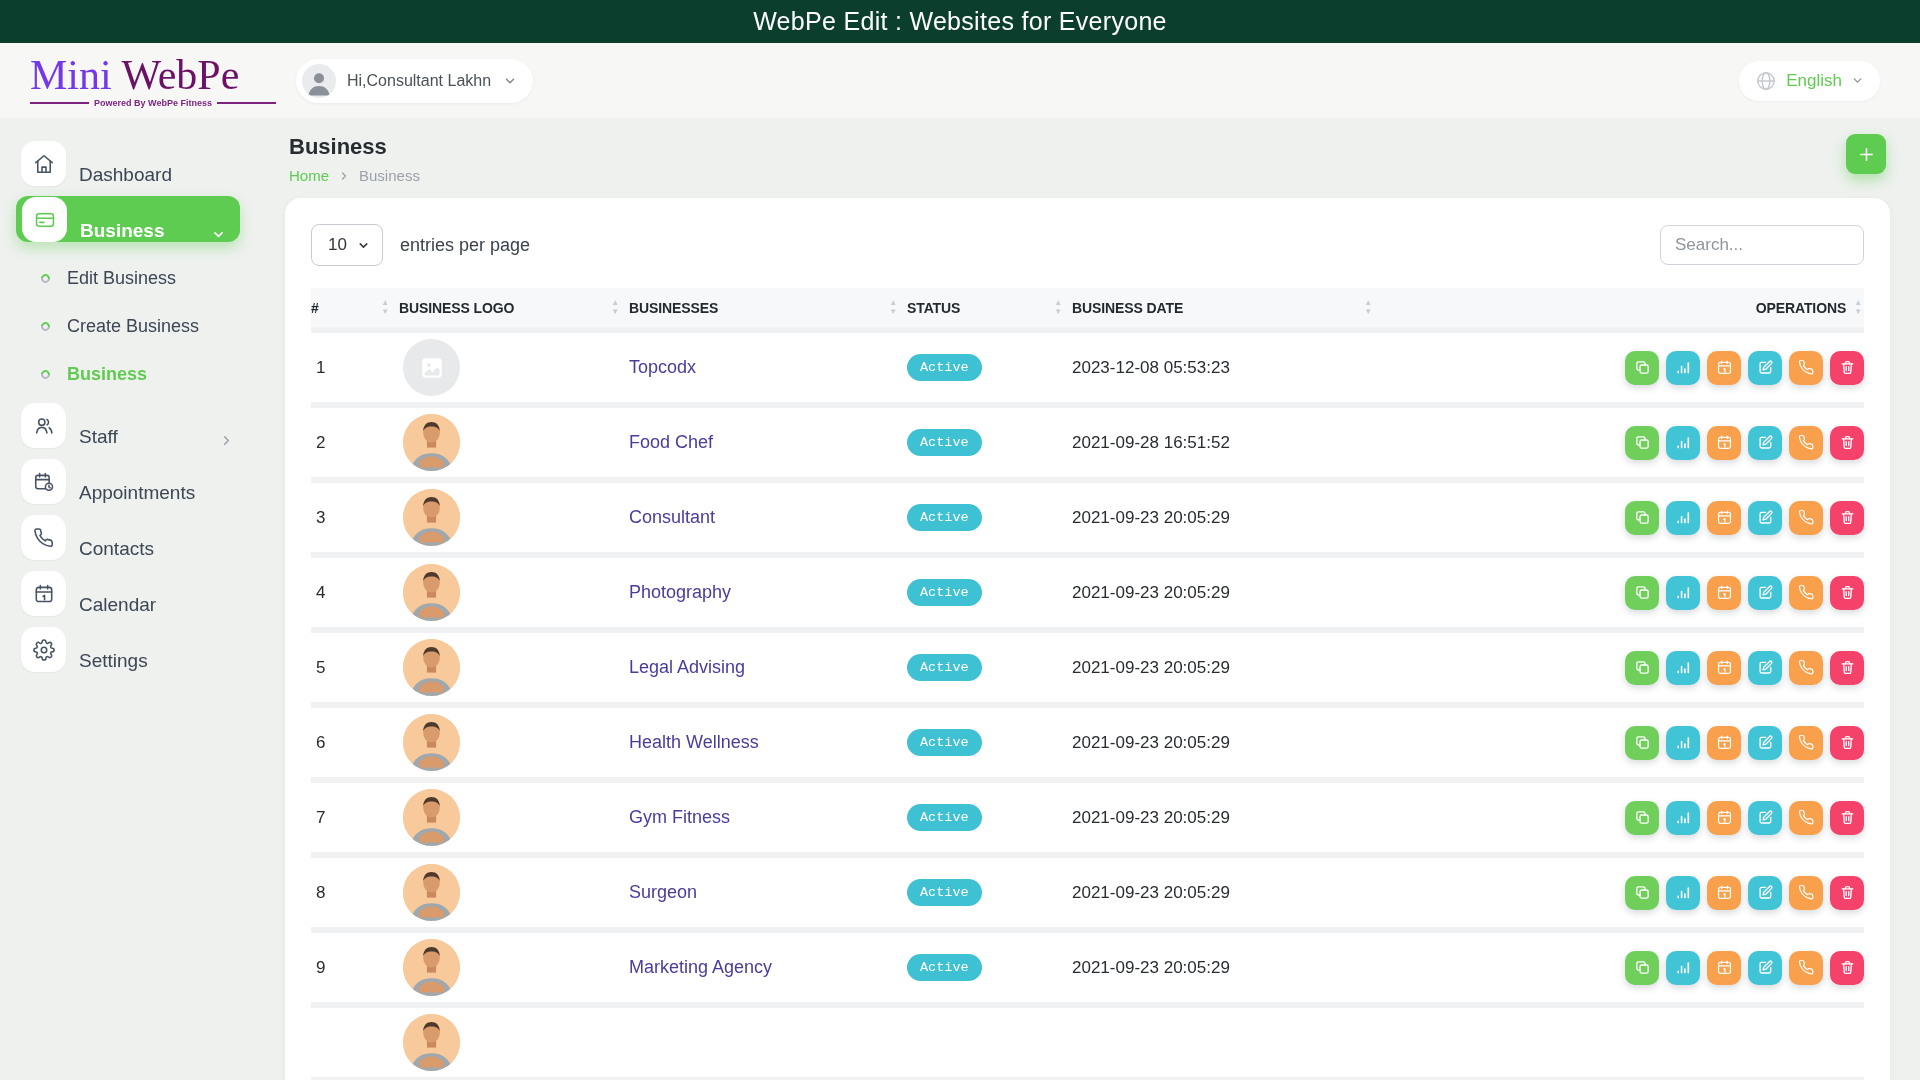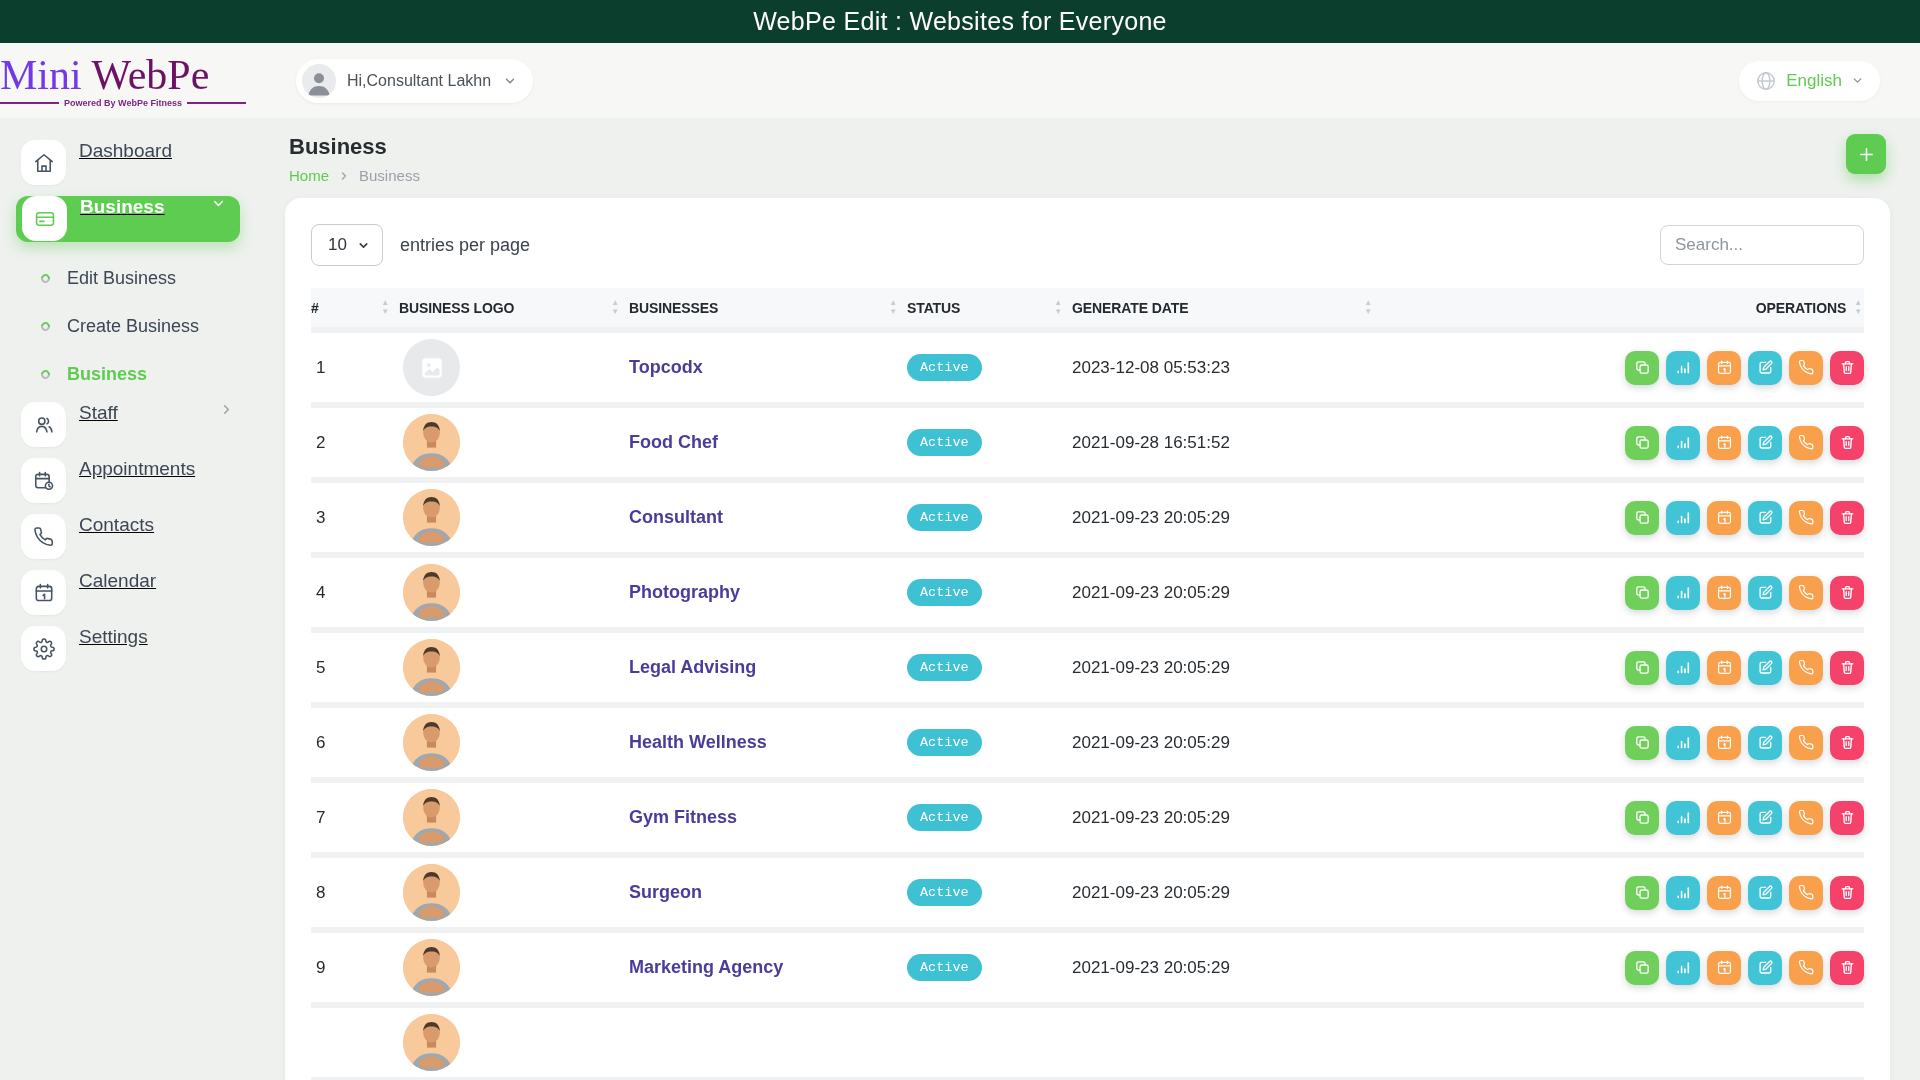--- a/index.html
+++ b/index.html
@@ -5,21 +5,21 @@
   * { margin:0; padding:0; box-sizing:border-box; }
   html,body { width:1920px; height:1080px; overflow:hidden; }
   body { font-family:"Liberation Sans", sans-serif; background:#eff1ef; }
 
   
   .topbar { height:43px; background:#0c3e2d; display:flex; align-items:center; justify-content:center; }
   .topbar-title { color:#fff; font-size:25px; font-weight:500; letter-spacing:.3px; }
 
   
   .app-header { height:75px; background:#f7f8f5; display:flex; align-items:center; }
-  .logo-wrap { width:262px; padding-left:0; }
+  .logo-wrap { width:262px; padding-left:30px; }
   .logo-text { font-family:"Liberation Serif", serif; font-size:42px; line-height:1; white-space:nowrap; }
   .logo-first { color:#7338e8; }
   .logo-second { color:#6c1165; }
   .logo-tagline { display:flex; align-items:center; gap:5px; color:#7d2483; font-size:9px; margin-top:2px; width:246px; font-weight:bold; }
   .logo-tagline::before, .logo-tagline::after { content:""; flex:1; height:2px; background:#7d2483; }
 
   .user-pill { margin-left:34px; display:flex; align-items:center; background:#fff; border-radius:24px; padding:5px 16px 5px 6px; box-shadow:0 1px 3px rgba(20,30,40,.06); cursor:pointer; }
   .user-avatar { width:34px; height:34px; border-radius:50%; background:#e9ebed; display:flex; align-items:flex-end; justify-content:center; overflow:hidden; }
   .user-name { margin-left:11px; font-size:16px; color:#4a5158; }
   .user-chevron { margin-left:12px; color:#7c848c; display:flex; }
@@ -28,21 +28,21 @@
   .lang-globe { color:#c3c9cf; display:flex; }
   .lang-label { font-size:17px; color:#5fcb50; }
   .lang-chevron { color:#8a929a; display:flex; }
 
   
   .layout { display:flex; height:962px; }
   .sidebar { width:260px; padding-top:22px; flex:none; }
   .main { flex:1; padding:14px 30px 0 25px; }
 
   
-  .side-item { display:flex; align-items:flex-start; height:46px; margin:0 20px 10px 21px; cursor:pointer;text-decoration:underline; }
+  .side-item { display:flex; align-items:flex-end; height:46px; margin:0 20px 10px 21px; cursor:pointer; }
   .icon-box { width:45px; height:45px; border-radius:14px; background:#fff; display:flex; align-items:center; justify-content:center; color:#465362; box-shadow:0 1px 2px rgba(20,30,40,.05); flex:none; }
   .side-label { margin-left:13px; font-size:19px; color:#3c4654; font-weight:500; }
   .side-chevron { margin-left:auto; color:#9aa1a9; display:flex; margin-right:6px; }
   .side-item.active { margin-left:16px; padding-left:6px; background:#5ecc51; border-radius:12px; box-shadow:0 6px 14px rgba(94,204,81,.38); margin-bottom:12px; }
   .side-item.active .icon-box { color:#5ecc51; box-shadow:none; }
   .side-item.active .side-label { color:#fff; font-weight:bold; }
   .side-item.active .side-chevron { color:#fff; margin-right:14px; }
   .submenu { margin-bottom:4px; }
   .sub-item { display:flex; align-items:center; height:48px; padding-left:41px; cursor:pointer; }
   .bullet { width:9px; height:9px; border-radius:50%; border:2px solid #b3bac1; border-top-color:#5ecc51; border-right-color:#5ecc51; transform:rotate(-40deg); flex:none; }
@@ -70,21 +70,21 @@
   
   table { width:100%; border-collapse:collapse; margin-top:22px; table-layout:fixed; }
   thead th { background:#f7f8f9; height:42px; font-size:14px; font-weight:bold; color:#23292e; text-align:left; letter-spacing:-.1px; border-bottom:6px solid #f0f1f3; padding:0; cursor:pointer; }
   .th-inner { display:flex; align-items:center; justify-content:space-between; padding-right:10px; }
   .th-inner.right { justify-content:flex-end; gap:8px; padding-right:2px; }
   .sort { display:flex; flex-direction:column; color:#c6ccd3; font-size:8px; line-height:1.05; font-style:normal; }
   tbody td { height:75px; border-bottom:6px solid #f0f1f3; font-size:17px; color:#272c31; padding:0; vertical-align:middle; background:#fff; }
   .row-num { padding-left:5px; }
   .avatar { width:57px; height:57px; border-radius:50%; overflow:hidden; margin-left:4px; display:flex; align-items:center; justify-content:center; background:#f8c99a; }
   .avatar.placeholder { background:#e7e9ea; }
-  .biz-link { font-size:18px; font-weight:bold; color:#493d9b; cursor:pointer; }
+  .biz-link { font-size:18px; font-weight:normal; color:#493d9b; cursor:pointer; }
   .badge { display:inline-block; background:#3ec1d3; color:#fff; font-size:13.5px; padding:6px 13px; border-radius:14px;font-family:Liberation Mono, monospace; }
   .ops { display:flex; justify-content:flex-end; align-items:center; gap:7px; }
   .op-btn { width:34px; height:34px; border:none; border-radius:10px; display:flex; align-items:center; justify-content:center; color:#fff; cursor:pointer; box-shadow:0 3px 7px rgba(40,50,60,.18); }
   .op-btn svg { display:block; }
 </style>
 </head>
 <body>
 
 <div class="topbar">
   <span class="topbar-title">WebPe Edit : Websites for Everyone</span>
@@ -305,21 +305,21 @@
       <div class="th-inner">
         <span>STATUS</span>
         <span class="sort">
                     <span>▲</span>
                     <span>▼</span>
                   </span>
       </div>
               </th>
               <th>
       <div class="th-inner">
-        <span>GENERATE DATE</span>
+        <span>BUSINESS DATE</span>
         <span class="sort">
                     <span>▲</span>
                     <span>▼</span>
                   </span>
       </div>
               </th>
               <th></th>
               <th>
       <div class="th-inner right">
         <span>OPERATIONS</span>

